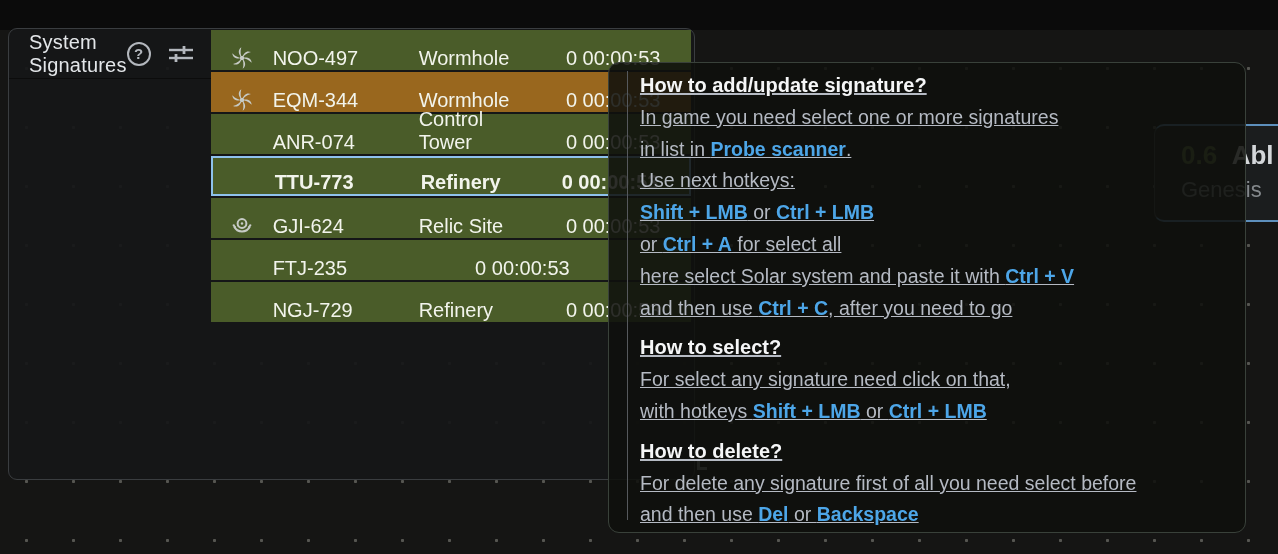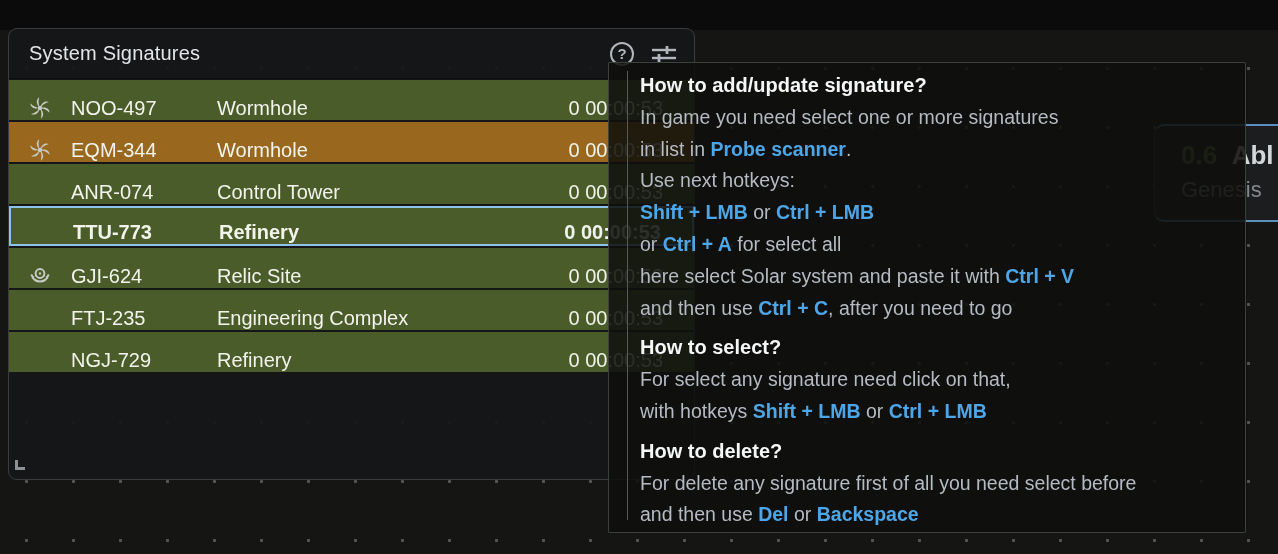--- a/index.html
+++ b/index.html
@@ -16,21 +16,21 @@
              border-top:2px solid #5d8fbc; border-bottom:2px solid #5d8fbc;
              border-radius:10px; padding:14px 0 0 26px; z-index:1; }
   .sysnode .l1 { font-size:26px; font-weight:bold; white-space:nowrap; }
   .sysnode .sec { color:#66793d; }
   .sysnode .nm  { color:#d4d7da; }
   .sysnode .rg  { font-size:22px; color:#84888c; margin-top:6px; white-space:nowrap; }
 
   
   .panel { position:absolute; left:8px; top:28px; width:687px; height:452px;
            background:rgba(21,23,24,0.93); border:1px solid #3a3d40; border-radius:9px;
-           z-index:2; display:flex; flex-direction:column; }
+           z-index:2; display:flex; flex-direction:row; }
   .panel-header { height:50px; flex:0 0 50px; display:flex; align-items:center;
                   padding:0 16px 0 20px; border-bottom:1px solid #0c0c0c; }
   .panel-title { font-size:20px; color:#e3e6e9; letter-spacing:0.2px; }
   .header-icons { margin-left:auto; display:flex; align-items:center; gap:16px; }
   .help-icon { width:24px; height:24px; border:2px solid #b3b7bd; border-radius:50%;
                color:#b3b7bd; font-size:15px; font-weight:bold; display:flex;
                align-items:center; justify-content:center; cursor:pointer; }
   .sliders-icon { cursor:pointer; display:flex; }
 
   .rows { flex:1 1 auto; padding-top:1px; }
@@ -43,23 +43,23 @@
   .cell-id   { width:146px; flex:0 0 146px; }
   .cell-type { flex:1 1 auto; }
   .cell-time { flex:0 0 182px; text-align:right; padding-right:31px; white-space:nowrap; }
 
   .panel-footer { flex:0 0 48px; position:relative; }
   .resize-icon { position:absolute; left:6px; bottom:9px; width:10px; height:10px;
                  border-left:3px solid #8d9196; border-bottom:3px solid #8d9196; }
 
   
   .tooltip { position:absolute; left:608px; top:62px; width:638px; height:471px;
-             background:rgba(15,16,13,0.87); border:1px solid #39413a; border-radius:1px;
+             background:rgba(15,16,13,0.87); border:1px solid #39413a; border-radius:11px;
              padding:7px 12px 8px 31px; z-index:3; font-size:19.5px; line-height:31.8px;
-             color:#b5bac3; }
+             color:#b5bac3;text-decoration:underline; }
   .tooltip::before { content:""; position:absolute; left:18px; top:8px; bottom:12px;
                      width:1px; background:#56595d; }
   .tt-title { color:#f5f6f7; font-weight:bold; font-size:20px; }
   .tt-sec2 .tt-title, .tt-sec3 .tt-title { margin-top:8px; }
   .lk { color:var(--link-blue); font-weight:bold; }
 </style>
 </head>
 <body>
 
 <div class="map"></div>
@@ -160,21 +160,20 @@
     <span class="cell-id">GJI-624</span>
     <span class="cell-type">Relic Site</span>
     <span class="cell-time">0 00:00:53</span>
   </div>
       <div class="sig-row green">
     <span class="cell-icon">
       
       
     </span>
     <span class="cell-id">FTJ-235</span>
-    <span class="cell-type">Engineering Complex</span>
     <span class="cell-time">0 00:00:53</span>
   </div>
       <div class="sig-row green">
     <span class="cell-icon">
       
       
     </span>
     <span class="cell-id">NGJ-729</span>
     <span class="cell-type">Refinery</span>
     <span class="cell-time">0 00:00:53</span>

